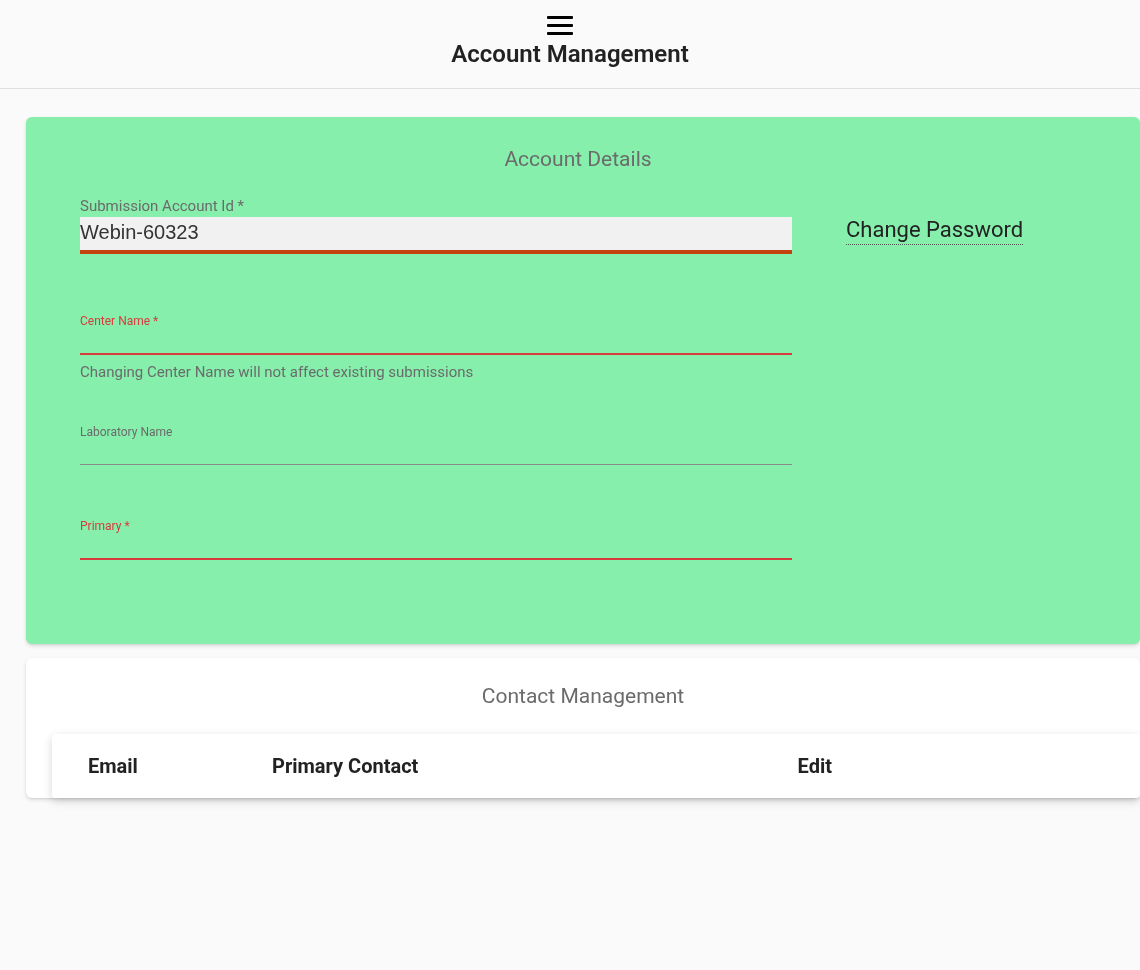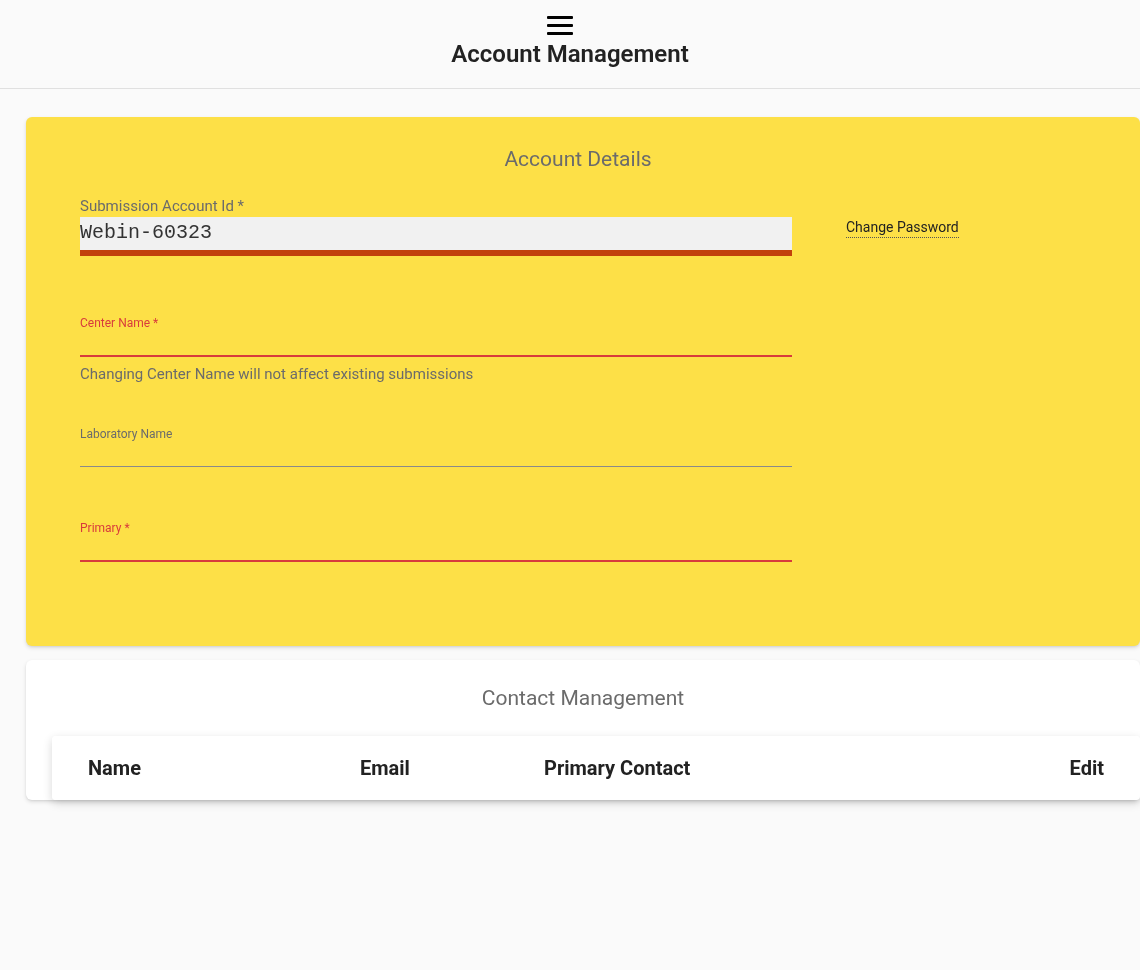--- a/index.html
+++ b/index.html
@@ -39,21 +39,21 @@
       background: #000;
       width: 26px;
       border-radius: 1px;
     }
     .header-title {
       font-size: 24px;
       font-weight: 600;
       color: #222;
     }
     .card {
-      background: #fde047;
+      background: #86efac;
       margin: 28px 0 0 26px;
       border-radius: 6px;
       box-shadow: 0 2px 4px rgba(0,0,0,0.12), 0 1px 2px rgba(0,0,0,0.06);
       padding: 30px 10px 30px 0;
       width: 1114px;
     }
     .card-title {
       text-align: center;
       font-size: 21px;
       color: #6b6b6b;
@@ -67,21 +67,21 @@
     }
     .form-col {
       flex: 0 0 712px;
     }
     .side-col {
       flex: 1;
       padding-left: 54px;
       padding-top: 20px;
     }
     .change-pw {
-      font-size: 14px;
+      font-size: 22px;
       color: #222;
       border-bottom: 1px dotted #555;
       display: inline-block;
       padding-bottom: 2px;
       cursor: pointer;
       text-align: right;
     }
     .field {
       margin-bottom: 54px;
       position: relative;
@@ -103,27 +103,26 @@
       color: #6b6b6b;
       display: block;
       padding-bottom: 6px;
     }
     .field-label-large.error {
       color: #d83b3c;
     }
     .field-input {
       width: 100%;
       border: none;
-      border-bottom: 6px solid #c2410c;
+      border-bottom: 4px solid #c2410c;
       background: transparent;
       font-size: 20px;
       padding: 4px 0 6px 0;
       color: #212121;
       outline: none;
-      font-family: Liberation Mono, monospace;
     }
     .field-input.disabled {
       background: #f1f1f1;
       color: #333;
       padding: 4px 6px 6px 0;
     }
     .field-line {
       border-bottom: 1px solid #8a8a8a;
     }
     .field-line.error {
@@ -243,19 +242,18 @@
     <div class="side-col">
       <span class="change-pw">Change Password</span>
     </div>
   </div>
 </div>
 
 <div class="card2">
   <div class="card-title">Contact Management</div>
   <div class="table-wrap">
     <div class="table-header">
-      <div class="th th-name">Name</div>
       <div class="th th-email">Email</div>
       <div class="th th-primary">Primary Contact</div>
       <div class="th th-edit">Edit</div>
     </div>
   </div>
 </div>
 
 </body></html>

